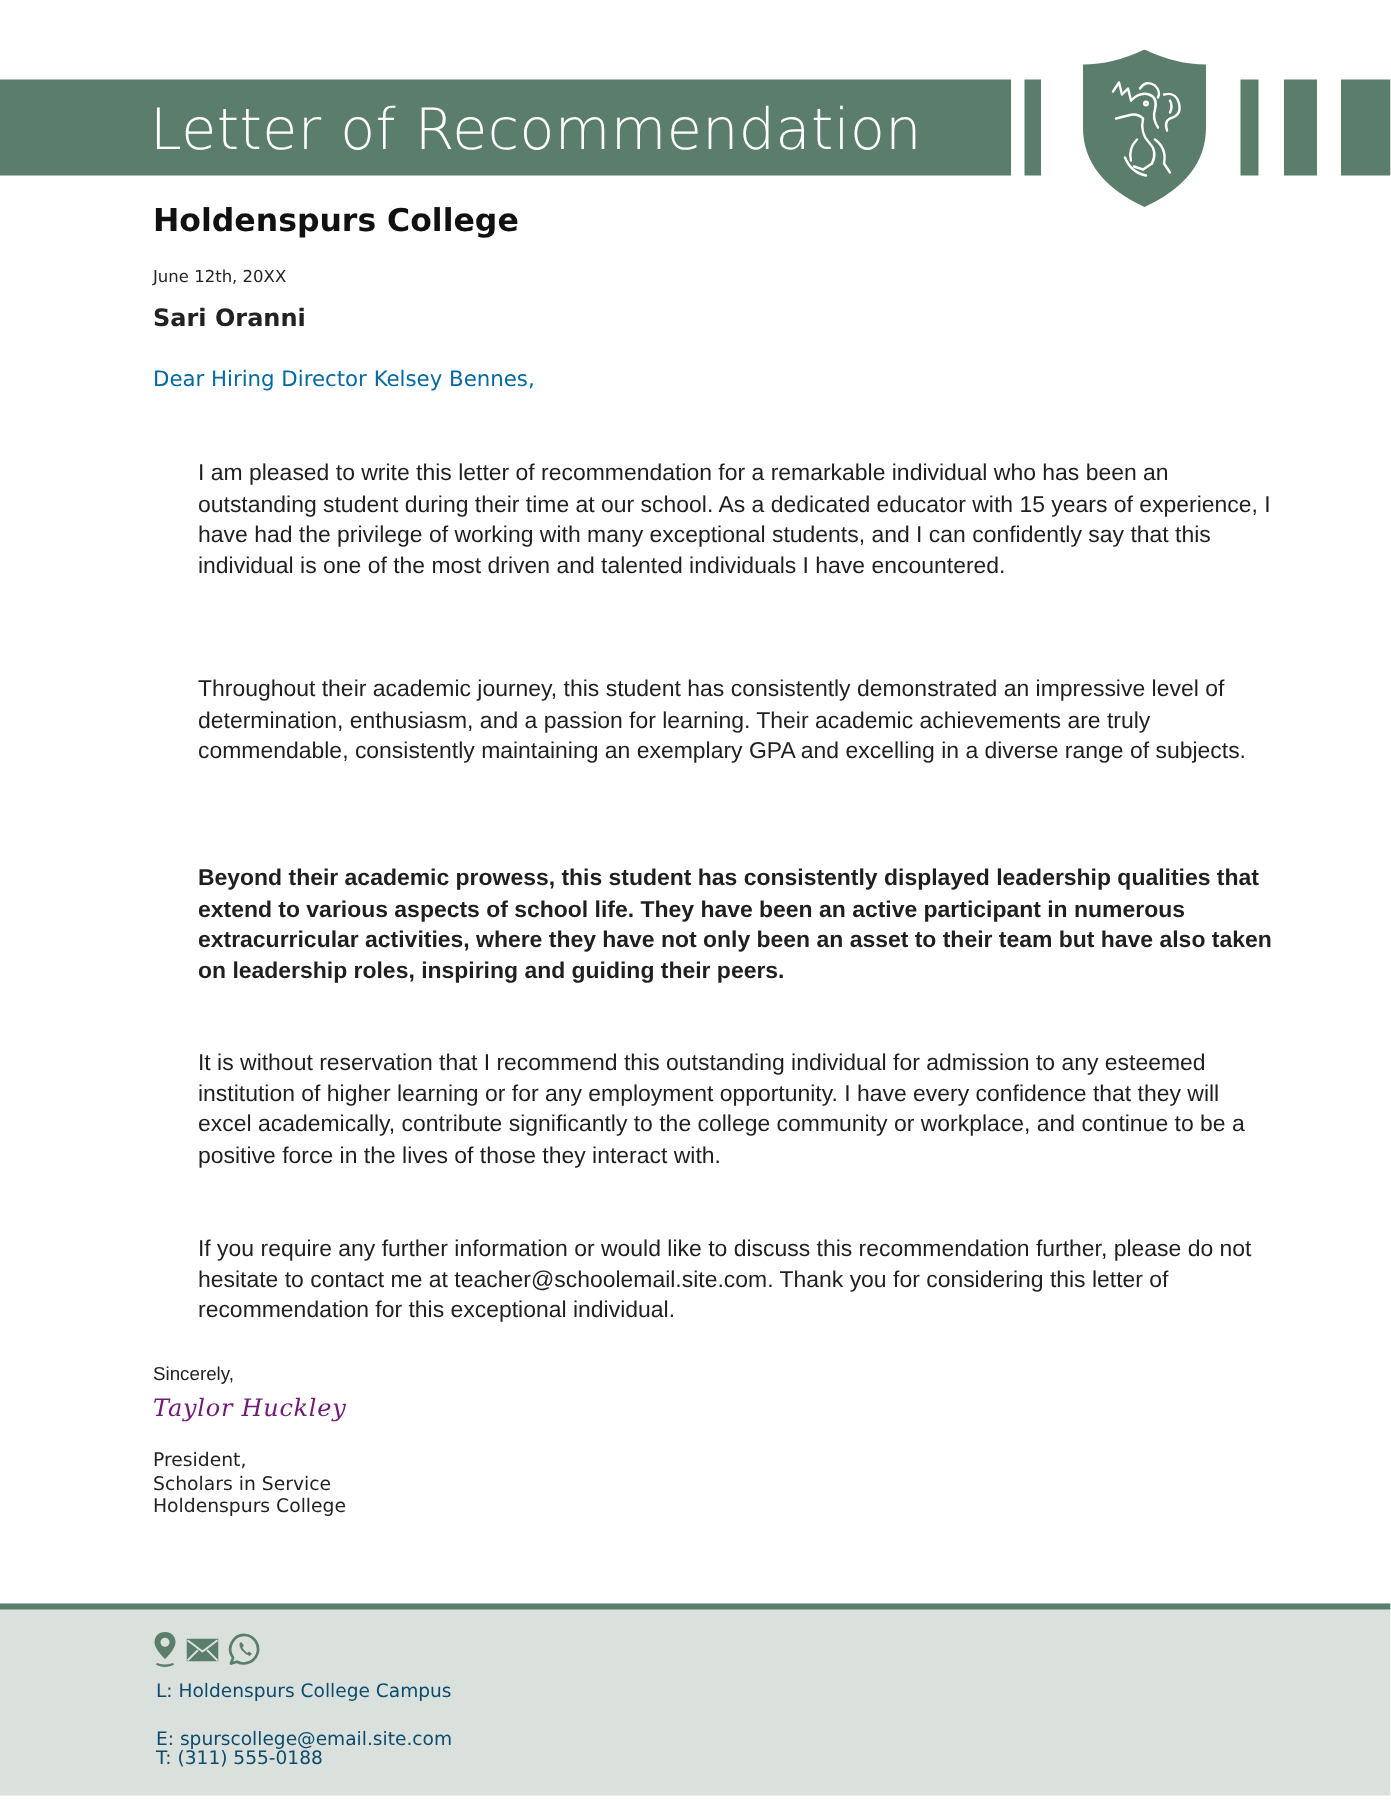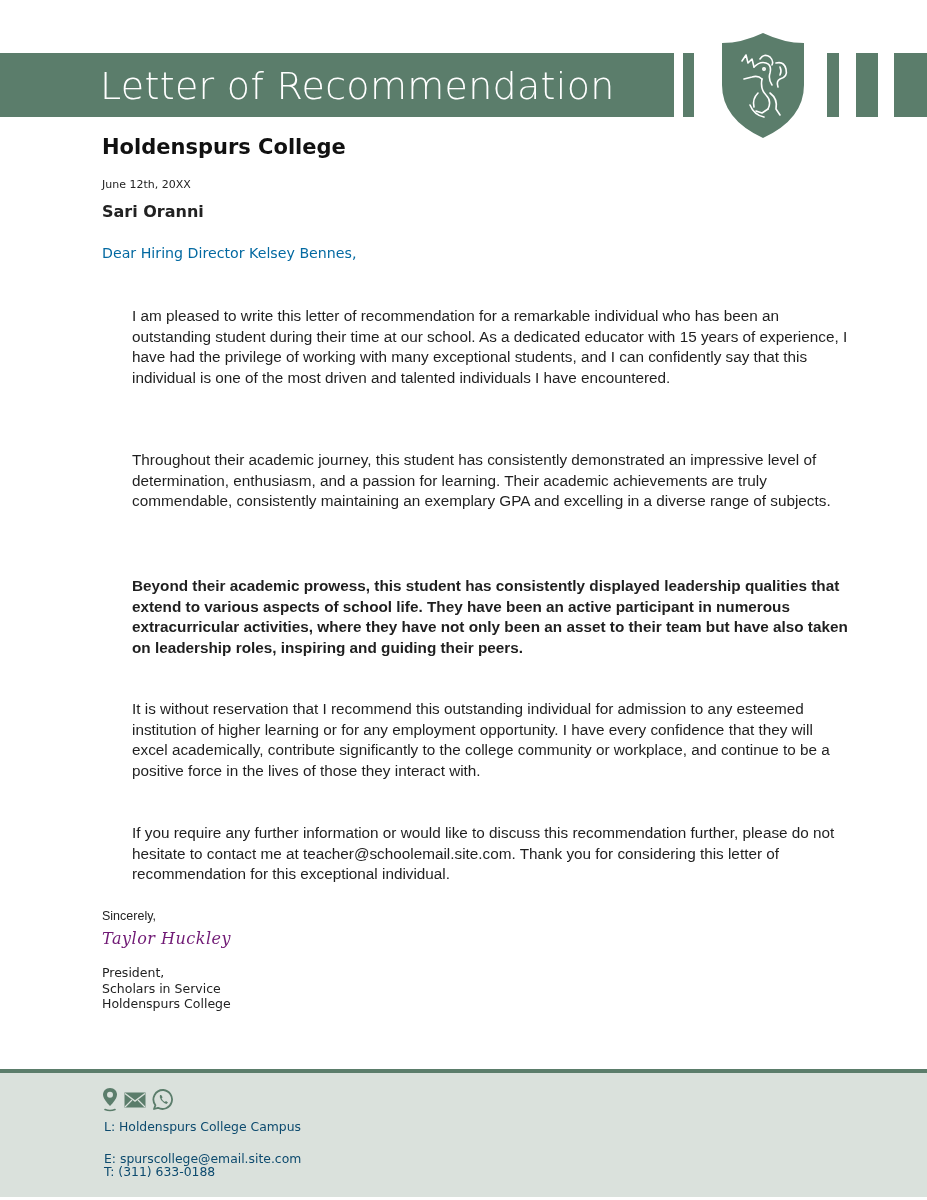--- a/index.html
+++ b/index.html
@@ -117,13 +117,13 @@
     <path d="M1 15 L8 8 M21 15 L14 8" stroke="#dae1dc" stroke-width="1.2" fill="none"></path>
   </svg>
   <svg width="23" height="23" viewBox="0 0 23 23">
     <path d="M11.5 2 A9.5 9.5 0 1 1 6 19.8 L2 21 L3.4 17.2 A9.5 9.5 0 0 1 11.5 2 Z" stroke="#5b7d6b" stroke-width="1.8" fill="none" stroke-linejoin="round"></path>
     <path d="M8 7 Q7 9 9 12 Q11.5 15 14.5 16 L16 14.5 L14 13 L12.8 14 Q10.5 12.5 9.6 10.4 L10.6 9.2 L9.2 7 Z" fill="#5b7d6b"></path>
   </svg>
 </div>
 
 <div class="contact-line c1">L: Holdenspurs College Campus</div>
 <div class="contact-line c2">E: spurscollege@email.site.com</div>
-<div class="contact-line c3">T: (311) 633-0188</div>
+<div class="contact-line c3">T: (311) 555-0188</div>
 
 </body></html>

